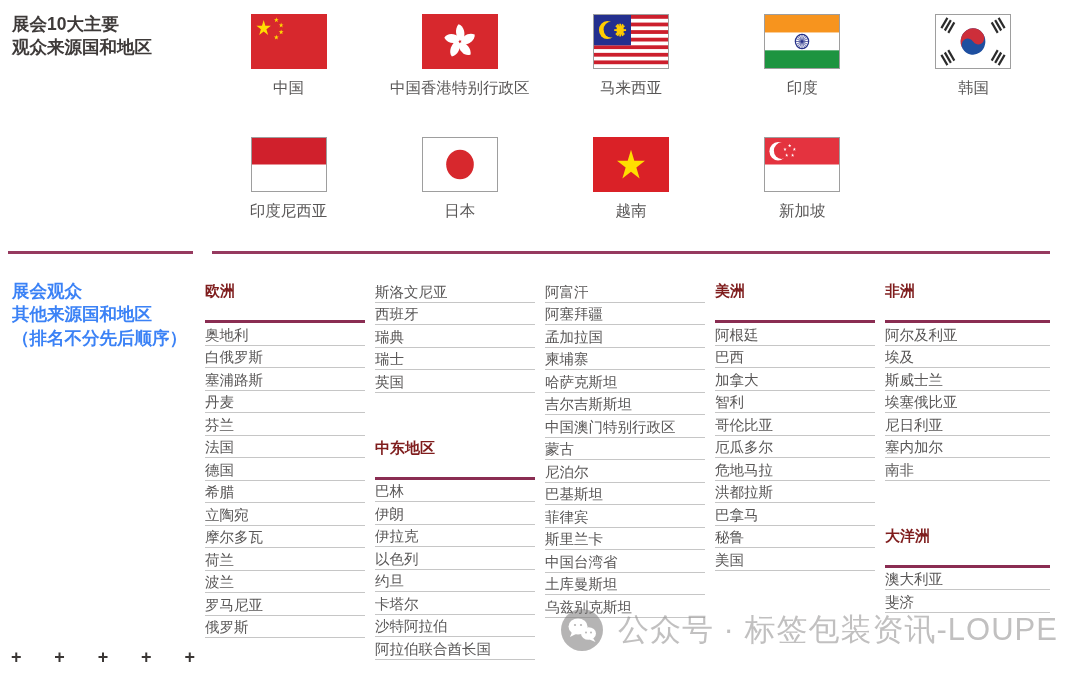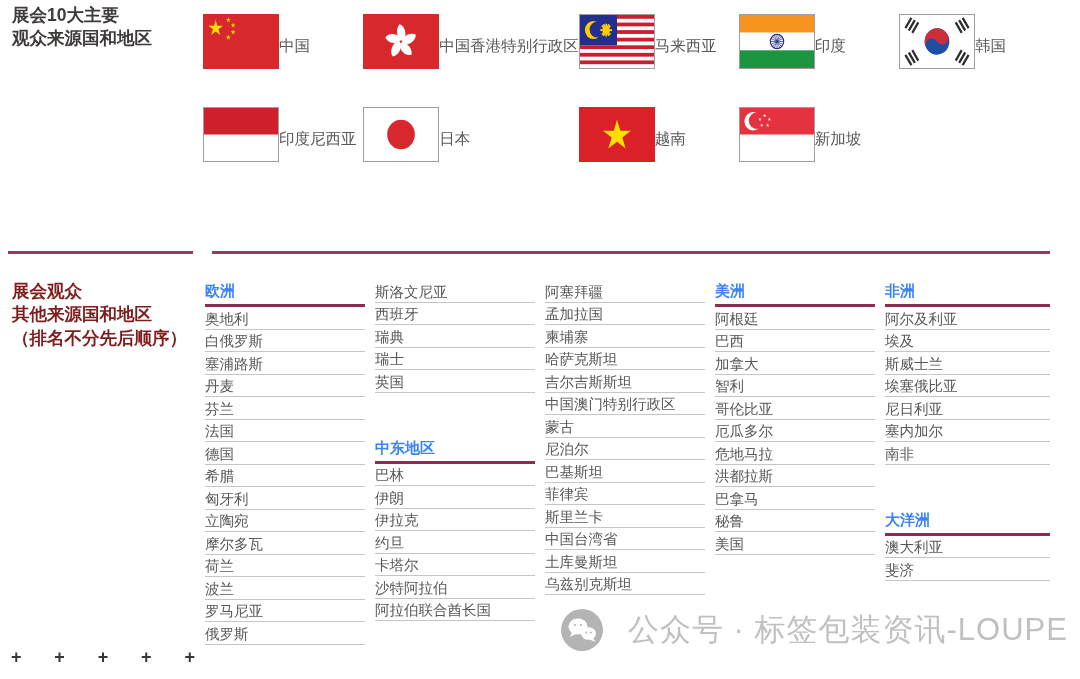--- a/index.html
+++ b/index.html
@@ -3,58 +3,58 @@
 <meta charset="utf-8">
 <style>
   html,body{margin:0;padding:0;}
   body{
     width:1080px;height:679px;position:relative;background:#ffffff;
     font-family:"Liberation Sans","DejaVu Sans",sans-serif;
     overflow:hidden;color:#3e3a39;
   }
   
   .top-title{
-    position:absolute;left:12px;top:4px;
+    position:absolute;left:12px;top:13px;
     font-size:17.5px;font-weight:bold;color:#3e3a39;line-height:1.34;
   }
   .flags-grid{
     position:absolute;left:203px;top:14px;width:856px;
     display:grid;grid-template-columns:repeat(5,1fr);row-gap:38px;
   }
-  .flag-cell{display:flex;flex-direction:row;align-items:center;}
+  .flag-cell{display:flex;flex-direction:column;align-items:center;}
   .flag-box{width:76px;height:55px;box-sizing:border-box;}
   .flag-box svg{width:100%;height:100%;display:block;}
   .flag-box.bordered{border:1px solid #9e9e9e;}
   .flag-label{margin-top:9px;font-size:15.5px;color:#595757;white-space:nowrap;}
   
   .divider{position:absolute;top:251px;height:3px;background:#963a5f;}
   .divider.left{left:8px;width:185px;}
   .divider.right{left:212px;width:838px;}
   
   .bottom-title{
     position:absolute;left:12px;top:280px;
-    font-size:17.5px;font-weight:bold;color:#7f1d1d;line-height:1.34;
+    font-size:17.5px;font-weight:bold;color:#3b82f6;line-height:1.34;
   }
   .lists{
     position:absolute;left:205px;top:280px;width:845px;
     display:grid;grid-template-columns:160px 160px 160px 160px 165px;column-gap:10px;
   }
   .grp + .grp{margin-top:44px;}
   .grp-header{
-    font-size:15px;font-weight:bold;color:#3b82f6;
-    padding:2px 0 5px;border-bottom:3px solid #8a2d52;line-height:17px;
+    font-size:15px;font-weight:bold;color:#7f1d1d;
+    padding:2px 0 21px;border-bottom:3px solid #8a2d52;line-height:17px;
   }
   .row{
     font-size:14.5px;color:#595757;line-height:15px;
     padding:4.5px 0 2px;border-bottom:1px solid #c6c6c6;white-space:nowrap;
     overflow:hidden;
   }
   
   .watermark{
-    position:absolute;left:560px;top:608px;display:flex;align-items:center;gap:24px;
+    position:absolute;left:560px;top:608px;display:flex;align-items:center;gap:14px;
     opacity:0.55;pointer-events:none;z-index:5;text-align:right;
   }
   .watermark .wm-icon{width:44px;height:44px;}
   .watermark .wm-text{
     font-size:31px;color:#8f8d8d;letter-spacing:1px;white-space:nowrap;
   }
   
   .plus-row{
     position:absolute;left:11px;top:648px;width:184px;
     display:flex;justify-content:space-between;
@@ -264,21 +264,20 @@
       <div class="grp">
         <div class="grp-header">欧洲</div>
         <div class="row">奥地利</div>
         <div class="row">白俄罗斯</div>
         <div class="row">塞浦路斯</div>
         <div class="row">丹麦</div>
         <div class="row">芬兰</div>
         <div class="row">法国</div>
         <div class="row">德国</div>
         <div class="row">希腊</div>
-        <div class="row">匈牙利</div>
         <div class="row">立陶宛</div>
         <div class="row">摩尔多瓦</div>
         <div class="row">荷兰</div>
         <div class="row">波兰</div>
         <div class="row">罗马尼亚</div>
         <div class="row">俄罗斯</div>
       </div>
     </div>
     <div class="col">
       <div class="grp">
@@ -286,28 +285,30 @@
         <div class="row">西班牙</div>
         <div class="row">瑞典</div>
         <div class="row">瑞士</div>
         <div class="row">英国</div>
       </div>
       <div class="grp">
         <div class="grp-header">中东地区</div>
         <div class="row">巴林</div>
         <div class="row">伊朗</div>
         <div class="row">伊拉克</div>
+        <div class="row">以色列</div>
         <div class="row">约旦</div>
         <div class="row">卡塔尔</div>
         <div class="row">沙特阿拉伯</div>
         <div class="row">阿拉伯联合酋长国</div>
       </div>
     </div>
     <div class="col">
       <div class="grp">
+        <div class="row">阿富汗</div>
         <div class="row">阿塞拜疆</div>
         <div class="row">孟加拉国</div>
         <div class="row">柬埔寨</div>
         <div class="row">哈萨克斯坦</div>
         <div class="row">吉尔吉斯斯坦</div>
         <div class="row">中国澳门特别行政区</div>
         <div class="row">蒙古</div>
         <div class="row">尼泊尔</div>
         <div class="row">巴基斯坦</div>
         <div class="row">菲律宾</div>

